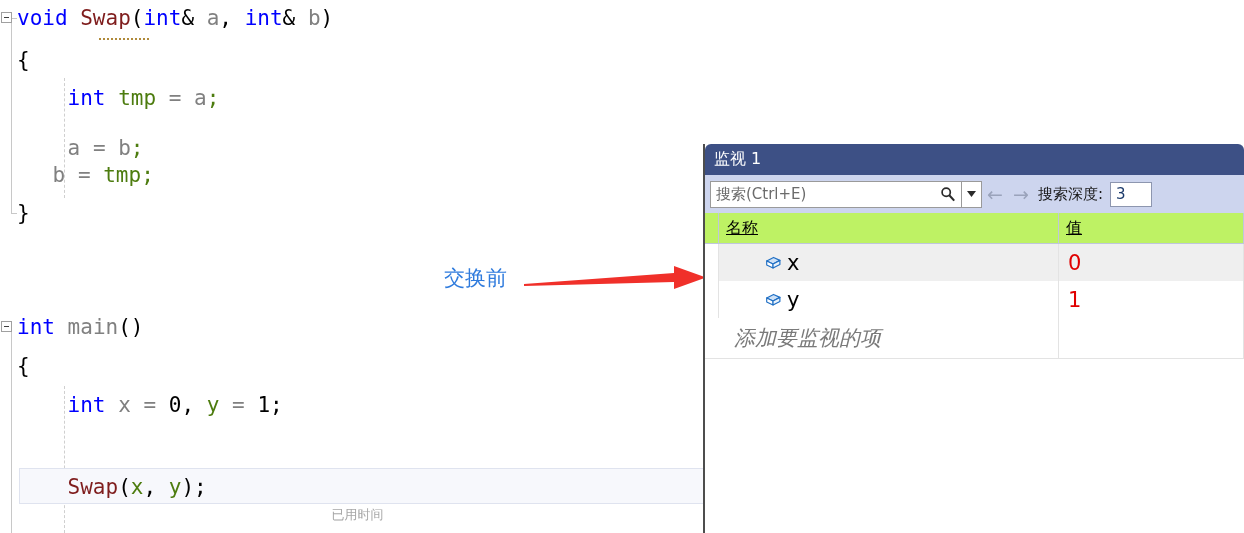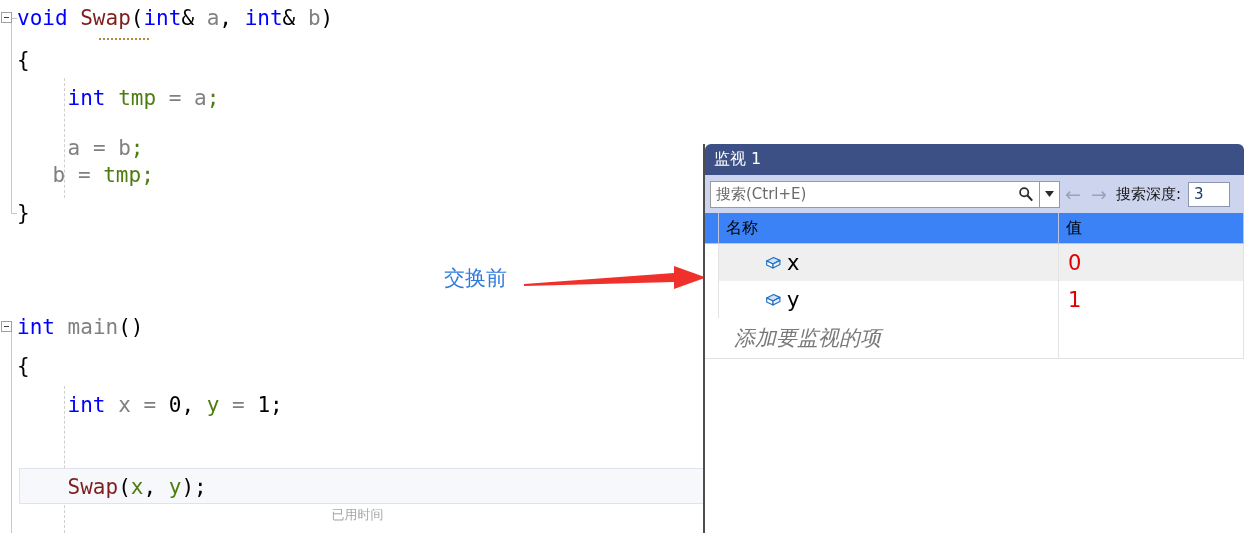--- a/index.html
+++ b/index.html
@@ -90,21 +90,21 @@
   #watch-titlebar{
     height:31px;background:#3d5085;color:#ffffff;
     display:flex;align-items:center;padding-left:9px;box-sizing:border-box;
     font-size:16px;
   }
   #watch-toolbar{
     height:38px;background:#cdd5ee;
     display:flex;align-items:center;padding:0 4px;box-sizing:border-box;
   }
   #search-wrap{
-    display:flex;align-items:center;height:27px;width:350px;
+    display:flex;align-items:center;height:27px;width:272px;
     background:#ffffff;border:1px solid #9a9a9a;box-sizing:border-box;margin-left:1px;
   }
   #search-input{
     flex:1;border:none;outline:none;height:100%;padding:0 5px;
     font-family:"DejaVu Sans","Liberation Sans",sans-serif;
     font-size:15px;color:#6b6b6b;background:transparent;
   }
   #search-input::placeholder{color:#6b6b6b;opacity:1;}
   #search-icon{width:26px;display:flex;align-items:center;justify-content:center;}
   #search-dropdown{
@@ -116,22 +116,23 @@
     user-select:none;
   }
   #depth-label{font-size:15px;color:#1a1a1a;margin-left:4px;margin-right:7px;white-space:nowrap;}
   #depth-input{
     width:42px;height:25px;border:1px solid #8d96af;background:#ffffff;
     font-family:"DejaVu Sans","Liberation Sans",sans-serif;
     font-size:15px;color:#1b3a6b;padding:0 5px;box-sizing:border-box;outline:none;
   }
 
   #watch-header-row{
-    display:flex;height:30px;background:#3b82f6;
+    display:flex;height:30px;background:#bef264;
     border-bottom:1px solid #bfc6dc;
+    text-decoration:underline;
   }
   .hdr-spacer{width:14px;border-right:1px solid #bfc6dc;box-sizing:border-box;}
   .hdr-cell{
     font-size:16px;color:#000000;display:flex;align-items:center;
     padding-left:7px;box-sizing:border-box;border-right:1px solid #bfc6dc;
   }
   .hdr-name{width:340px;}
   .hdr-value{width:185px;}
 
   .watch-row{display:flex;height:37px;align-items:stretch;}

